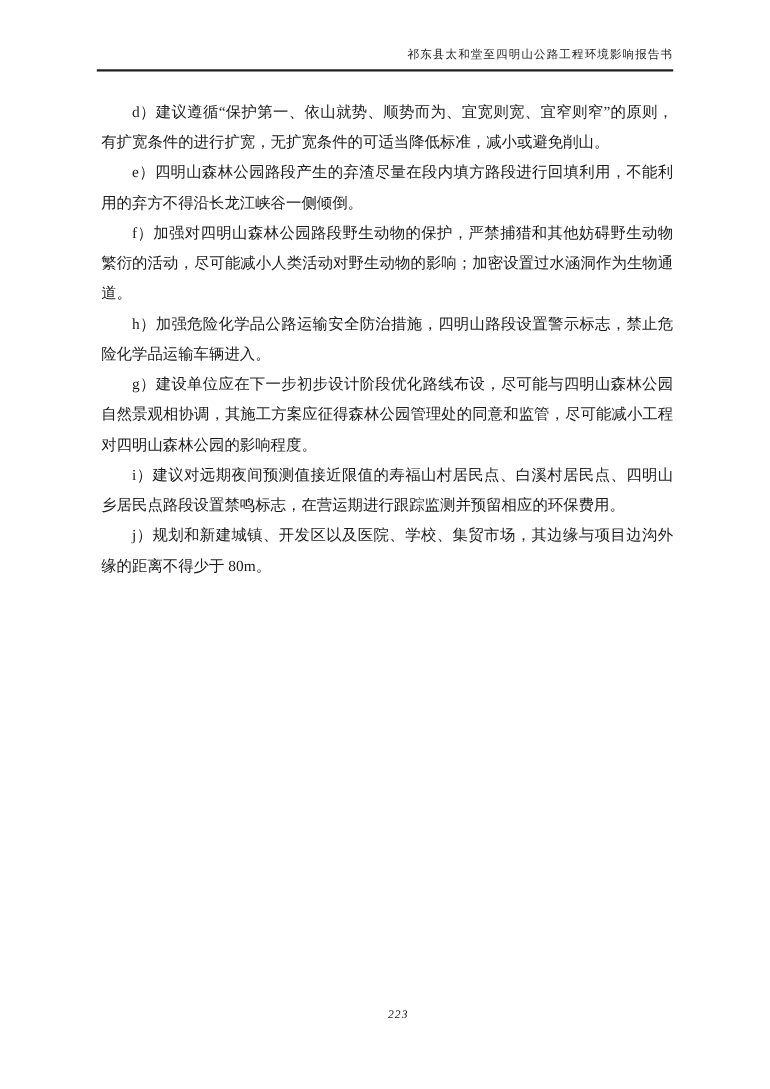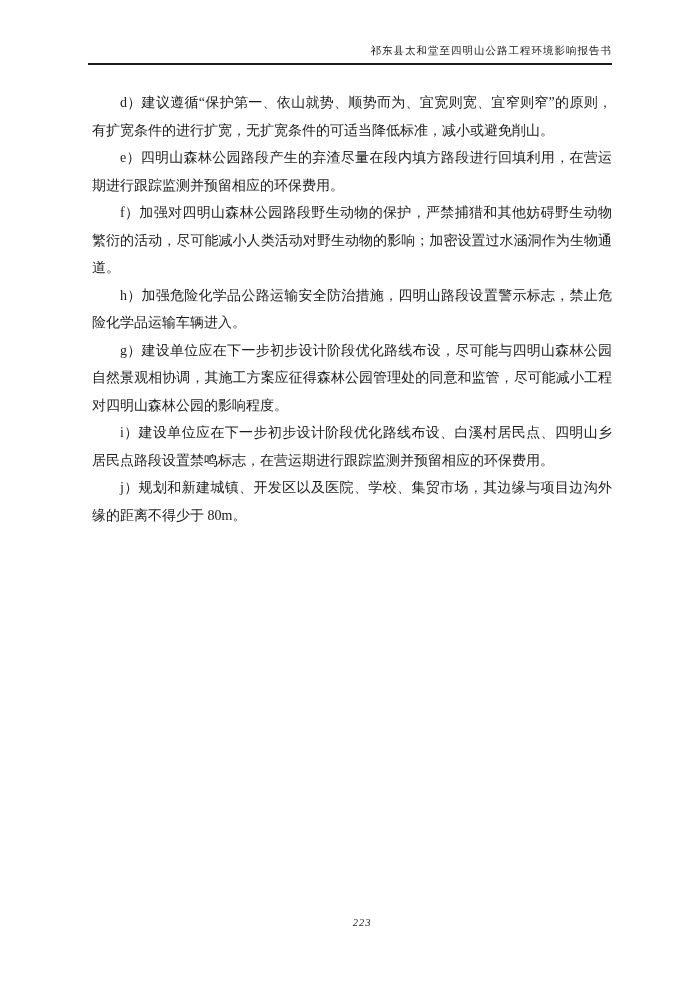--- a/index.html
+++ b/index.html
@@ -56,25 +56,25 @@
 <body>
 
 <div class="page">
 
   <div class="header">
     <span>祁东县太和堂至四明山公路工程环境影响报告书</span>
   </div>
 
   <div class="doc-body">
       <p class="para"><span>d）</span><span>建议遵循“保护第一、依山就势、顺势而为、宜宽则宽、宜窄则窄”的原则，有扩宽条件的进行扩宽，无扩宽条件的可适当降低标准，减小或避免削山。</span></p>
-      <p class="para"><span>e）</span><span>四明山森林公园路段产生的弃渣尽量在段内填方路段进行回填利用，在营运期进行跟踪监测并预留相应的环保费用。</span></p>
+      <p class="para"><span>e）</span><span>四明山森林公园路段产生的弃渣尽量在段内填方路段进行回填利用，不能利用的弃方不得沿长龙江峡谷一侧倾倒。</span></p>
       <p class="para"><span>f）</span><span>加强对四明山森林公园路段野生动物的保护，严禁捕猎和其他妨碍野生动物繁衍的活动，尽可能减小人类活动对野生动物的影响；加密设置过水涵洞作为生物通道。</span></p>
       <p class="para"><span>h）</span><span>加强危险化学品公路运输安全防治措施，四明山路段设置警示标志，禁止危险化学品运输车辆进入。</span></p>
       <p class="para"><span>g）</span><span>建设单位应在下一步初步设计阶段优化路线布设，尽可能与四明山森林公园自然景观相协调，其施工方案应征得森林公园管理处的同意和监管，尽可能减小工程对四明山森林公园的影响程度。</span></p>
-      <p class="para"><span>i）</span><span>建设单位应在下一步初步设计阶段优化路线布设、白溪村居民点、四明山乡居民点路段设置禁鸣标志，在营运期进行跟踪监测并预留相应的环保费用。</span></p>
+      <p class="para"><span>i）</span><span>建议对远期夜间预测值接近限值的寿福山村居民点、白溪村居民点、四明山乡居民点路段设置禁鸣标志，在营运期进行跟踪监测并预留相应的环保费用。</span></p>
       <p class="para"><span>j）</span><span>规划和新建城镇、开发区以及医院、学校、集贸市场，其边缘与项目边沟外缘的距离不得少于 80m。</span></p>
     </div>
 
   <div class="footer">
     <span>223</span>
   </div>
 
 </div>
 
 </body></html>

